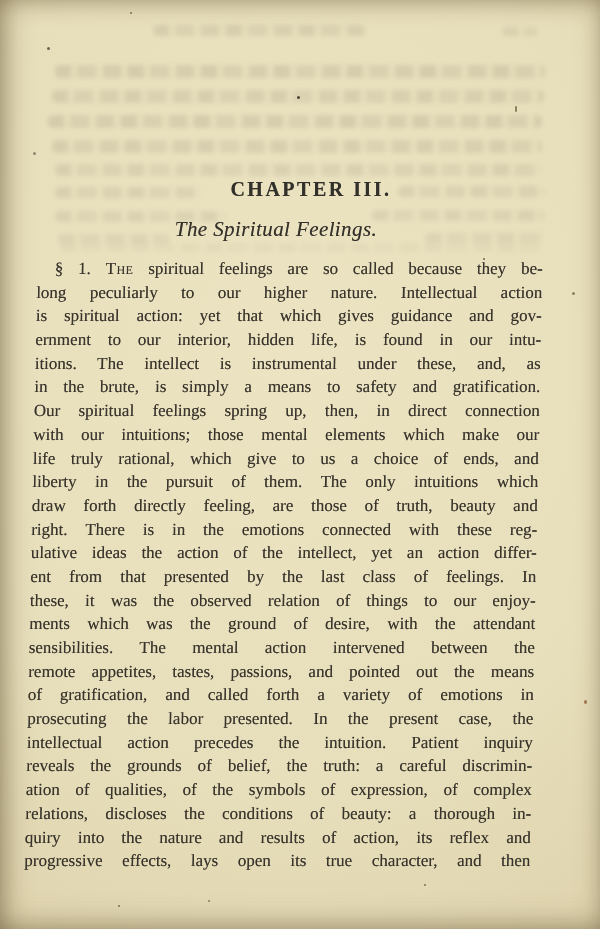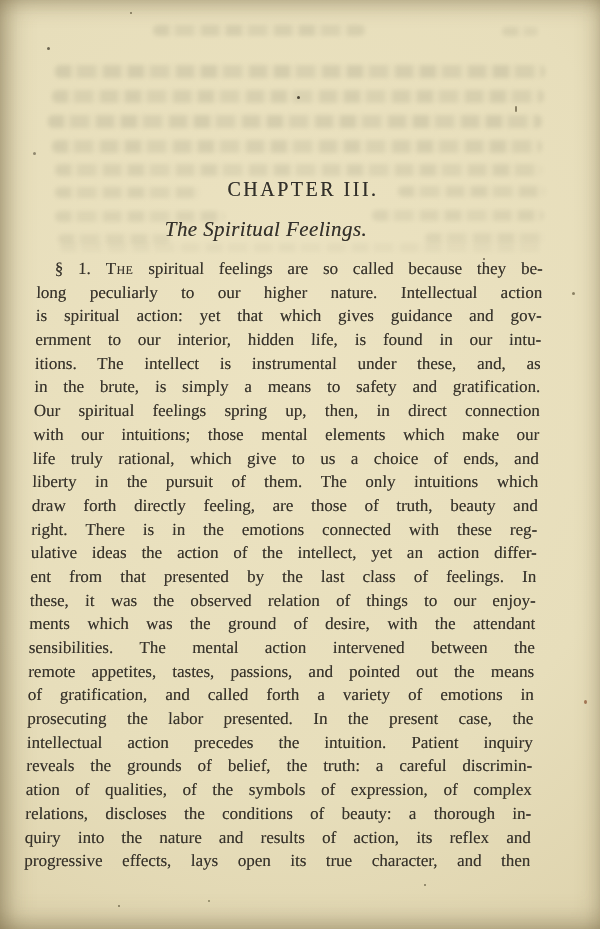--- a/index.html
+++ b/index.html
@@ -26,27 +26,27 @@
   .ghost {
     position:absolute; border-radius:5px; filter: blur(2px);
     background: repeating-linear-gradient(90deg,
       rgba(136,134,108,0.34) 0 16px, rgba(136,134,108,0.06) 16px 22px,
       rgba(136,134,108,0.27) 22px 41px, rgba(136,134,108,0.05) 41px 48px,
       rgba(136,134,108,0.31) 48px 66px, rgba(136,134,108,0.07) 66px 73px);
   }
   .speck { position:absolute; border-radius:50%; }
 
   .chapter-heading {
-    position:absolute; top:178px; left:50px; width:506px;
+    position:absolute; top:178px; left:58px; width:506px;
     margin:0; text-align:center;
-    font-size:20px; font-weight:normal; letter-spacing:2.5px;
+    font-size:20px; font-weight:bold; letter-spacing:2.5px;
     color:#32302a; text-shadow:0 0 .5px rgba(50,48,42,.6);
   }
   .chapter-subtitle {
-    position:absolute; top:217px; left:13px; width:506px;
+    position:absolute; top:217px; left:23px; width:506px;
     margin:0; text-align:center;
     font-size:21px; font-weight:normal; font-style:italic; letter-spacing:.4px;
     color:#34312b; text-shadow:0 0 .5px rgba(52,49,43,.55);
   }
   .body-block {
     position:absolute; top:257px; left:37px; width:506px;
     transform: skewX(-1.2deg); transform-origin: 0 0;
     font-size:17px; line-height:23.7px;
     text-shadow:0 0 .55px rgba(56,52,44,.6);
   }

